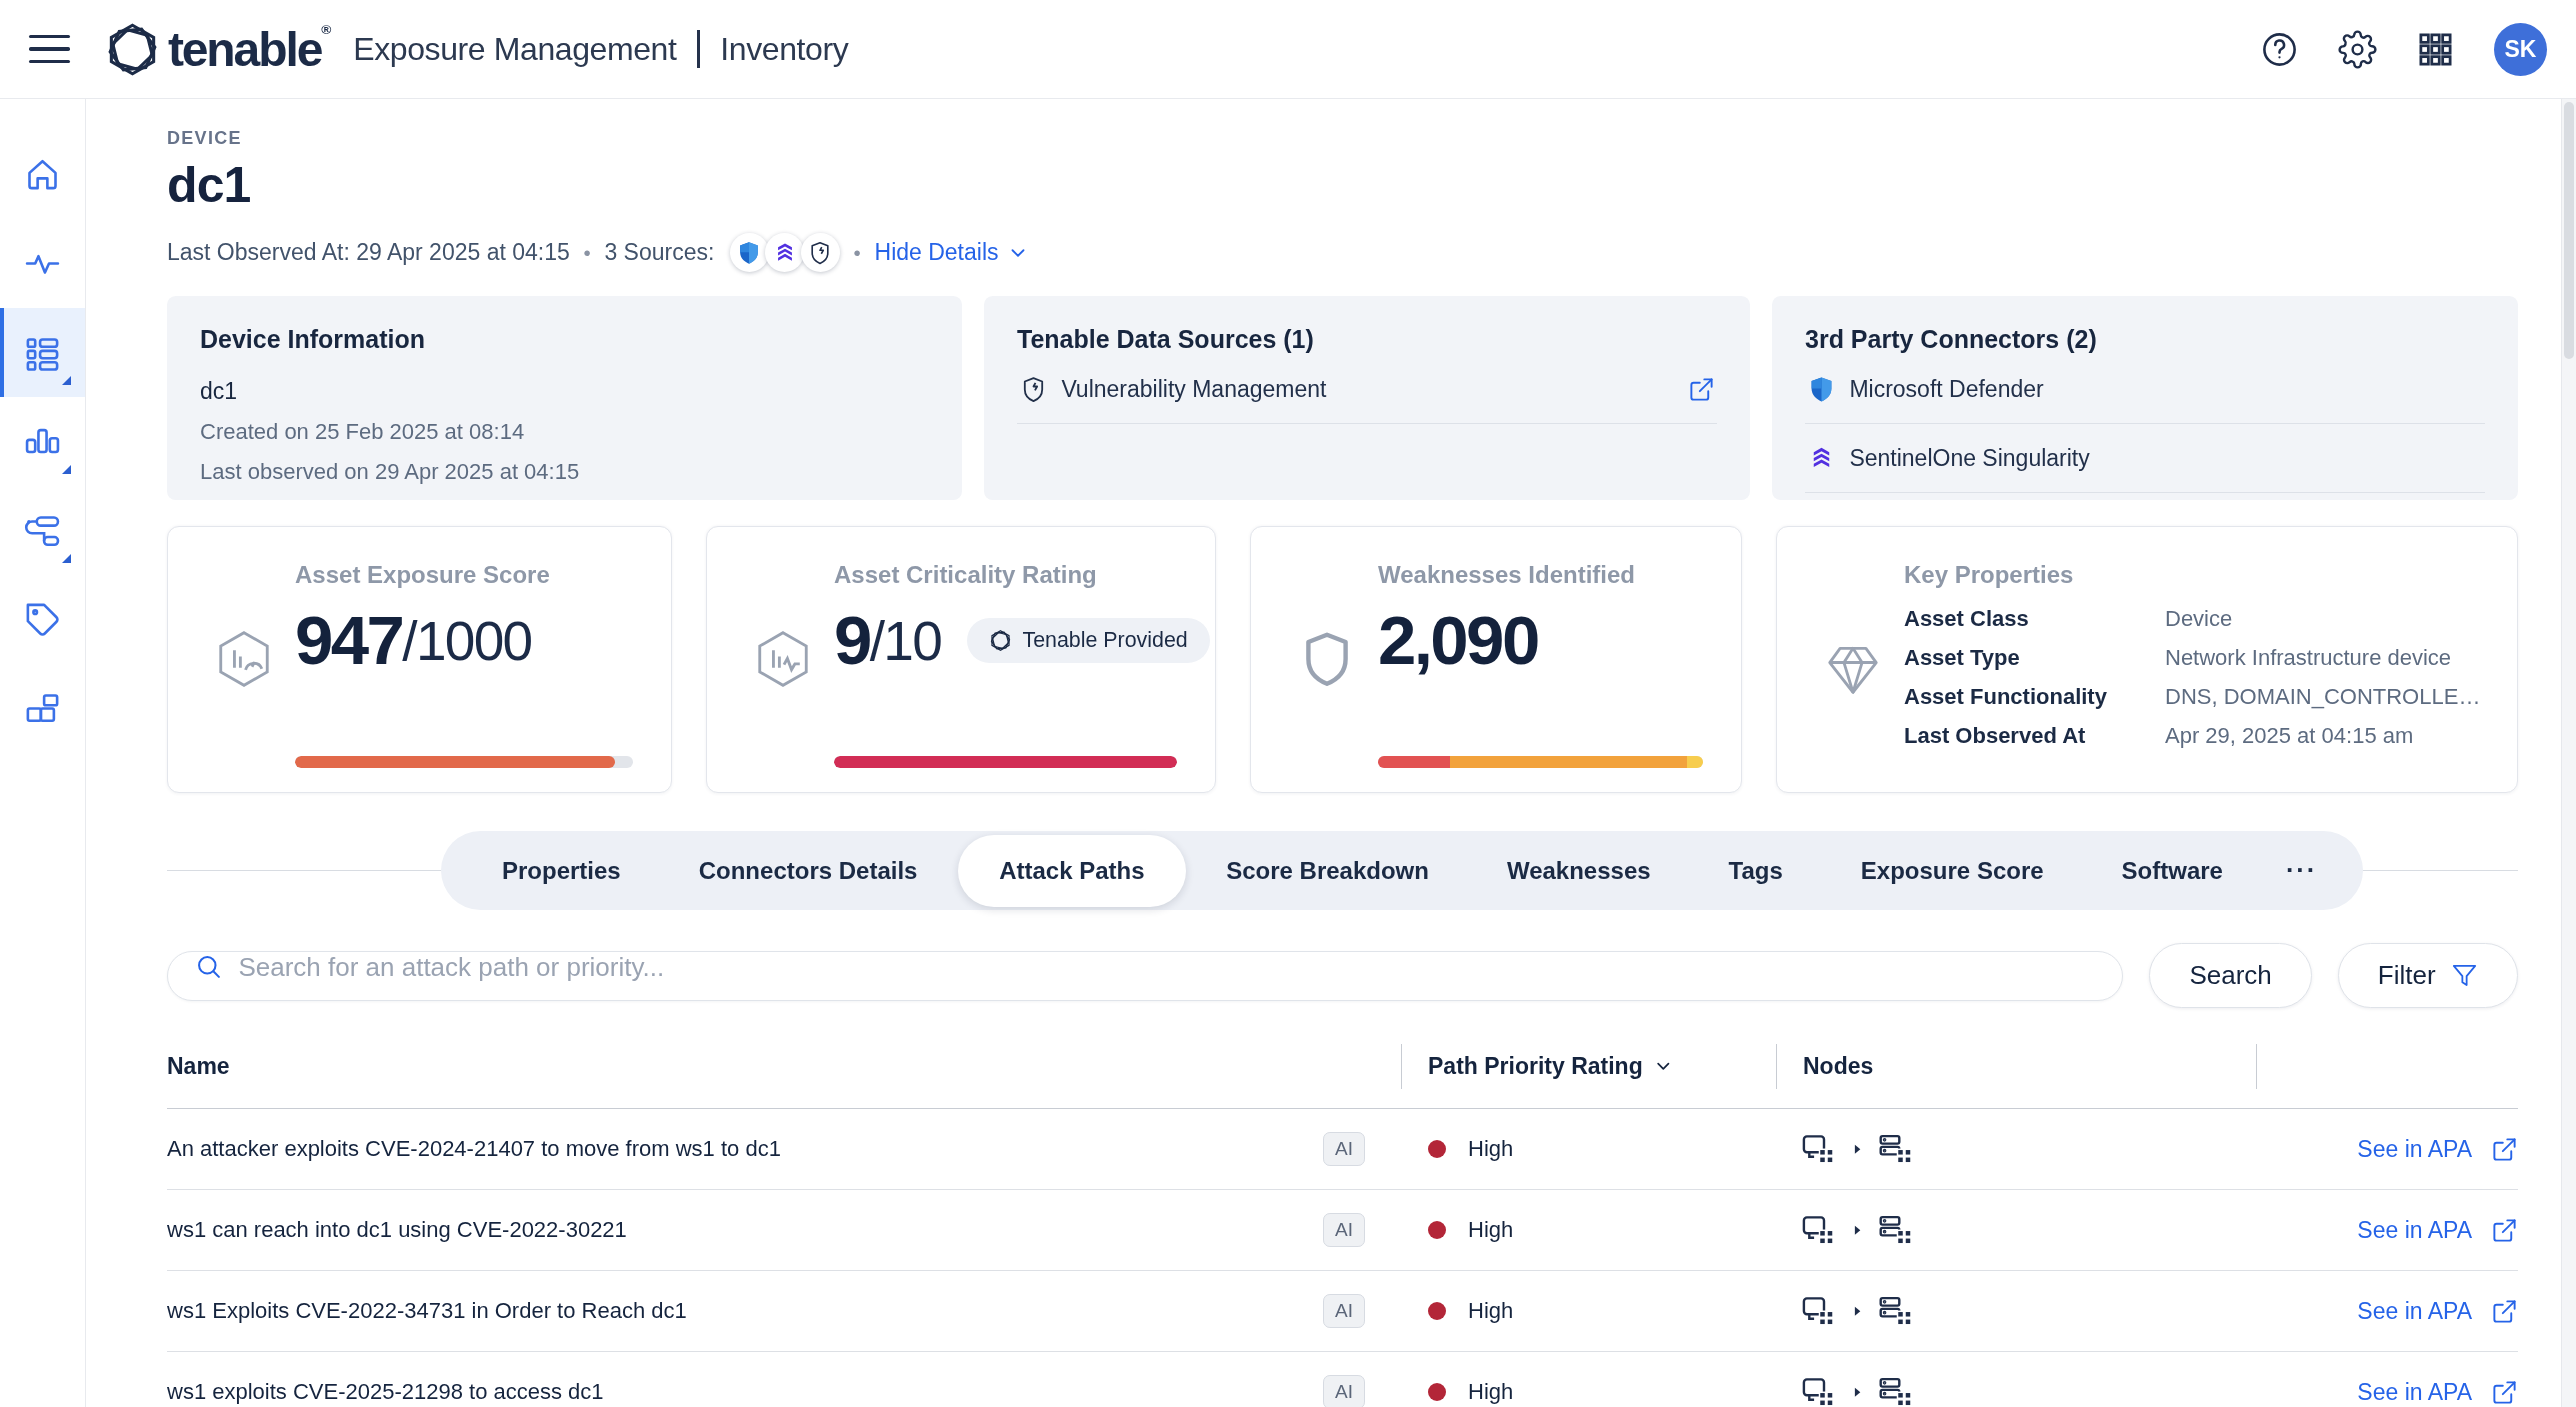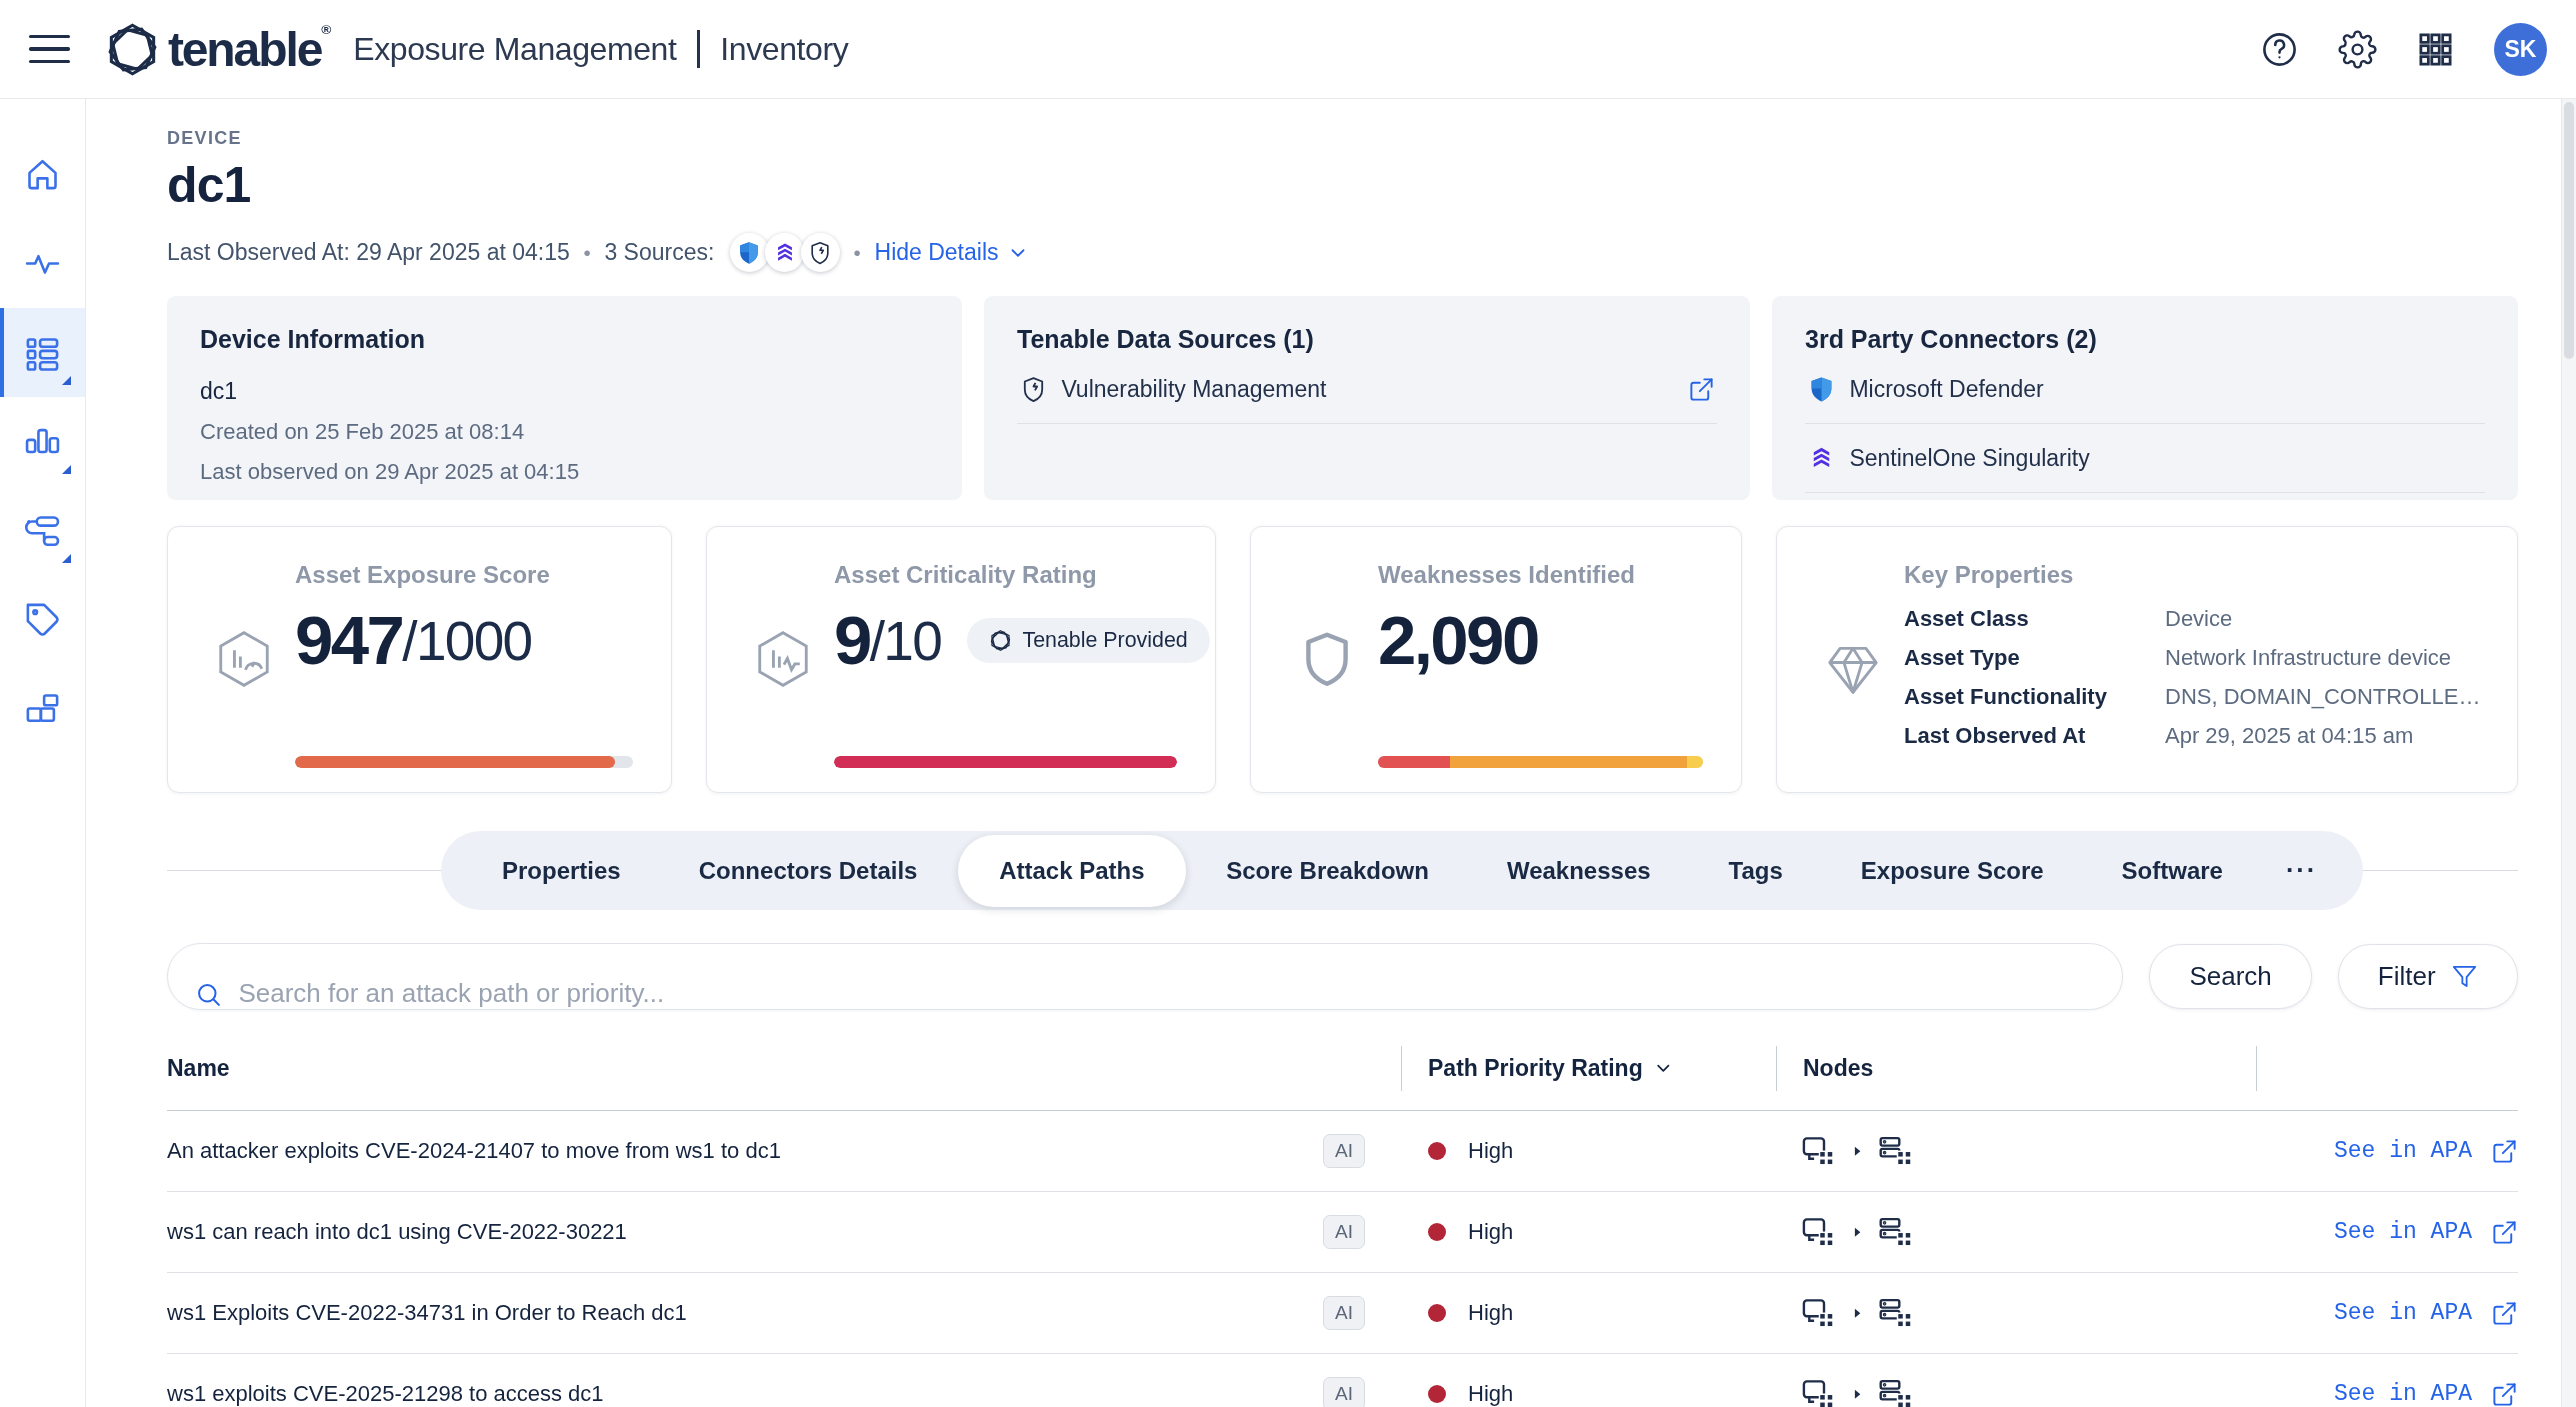--- a/index.html
+++ b/index.html
@@ -89,22 +89,22 @@
   .tab-line { height:0.9px; background:#d8dce2; }
   .tab-line.left { width:274px; } .tab-line.right { flex:1; }
   .tab-bar { background:#edf0f6; border-radius:856px; display:flex; align-items:center; padding:10.3px 22px; }
   .tab { padding:13.7px 39px; font-size:24px; font-weight:bold; color:#1b2a44; cursor:pointer; white-space:nowrap; }
   .tab.active { background:#fff; border-radius:856px; padding:22px 41px; margin:-12px 1.7px;
     box-shadow:0 2.6px 8.6px rgba(20,30,60,.14); }
   .tab.more { font-size:26px; letter-spacing:1.7px; padding:13.7px 24px; }
 
   
   .search-row { margin-top:33px; display:flex; align-items:center; gap:26px; }
-  .search-box { flex:1; height:67px; background:#fff; border:1.7px solid #e0e4ea; border-radius:34px;
-    display:flex; align-items:flex-end; padding:0 26px; gap:15.4px; box-shadow:0 0.9px 2.6px rgba(20,30,60,.05); }
+  .search-box { flex:1; height:50px; background:#fff; border:1.7px solid #e0e4ea; border-radius:34px;
+    display:flex; align-items:flex-start; padding:0 26px; gap:15.4px; box-shadow:0 0.9px 2.6px rgba(20,30,60,.05); }
   .search-box svg { width:29px; height:29px; color:#2563e8; flex:0 0 auto; }
   .search-box input { border:none; outline:none; flex:1; font-size:26px; color:#16243e;
     font-family:"Liberation Sans","DejaVu Sans",sans-serif; background:transparent; }
   .search-box input::placeholder { color:#9aa3b2; }
   .btn { height:65px; padding:0 39px; background:#fff; border:1.7px solid #dfe3e9; border-radius:856px;
     display:flex; align-items:center; justify-content:flex-end; gap:15.4px; font-size:26px; color:#15243e;
     box-shadow:0 0.9px 3.4px rgba(20,30,60,.08); cursor:pointer; }
   .btn svg { width:27px; height:27px; color:#2563e8; }
 
   
@@ -121,21 +121,21 @@
     padding-right:36px; font-size:22px; color:#15243e; }
   .ai-badge { background:#eff1f4; border:0.9px solid #d7dbe2; border-radius:6.9px; padding:5.1px 11px;
     font-size:19px; color:#5b6679; }
   .tcol.prio { flex:0 0 375px; padding-left:27px; display:flex; align-items:center; gap:22px;
     font-size:22px; color:#15243e; }
   .prio-dot { width:18px; height:18px; border-radius:50%; }
   .tcol.nodes { flex:0 0 480px; padding-left:24px; display:flex; align-items:center; gap:13.7px; color:#1f2d49; }
   .tcol.nodes svg.node { width:36px; height:36px; }
   .tcol.nodes svg.step { width:14.6px; height:14.6px; }
   .tcol.act { flex:0 0 262px; display:flex; align-items:flex-start; justify-content:flex-end; gap:19px;
-    font-size:23px;font-family:Liberation Mono, monospace; }
+    font-size:23px; }
   .tcol.act .apa { color:#2563e8; cursor:pointer; }
   .tcol.act svg { width:27px; height:27px; color:#2563e8; cursor:pointer; }
 
   
   .scrollbar { position:absolute; right:0; top:99px; bottom:0; width:15.4px; background:#f4f5f7;
     border-left:0.9px solid #e6e8ec; }
   .scroll-thumb { position:absolute; top:3.4px; left:2.6px; width:9.4px; height:257px; background:#d9dce1; border-radius:5.1px; }
 </style>
 </head>
 <body>

